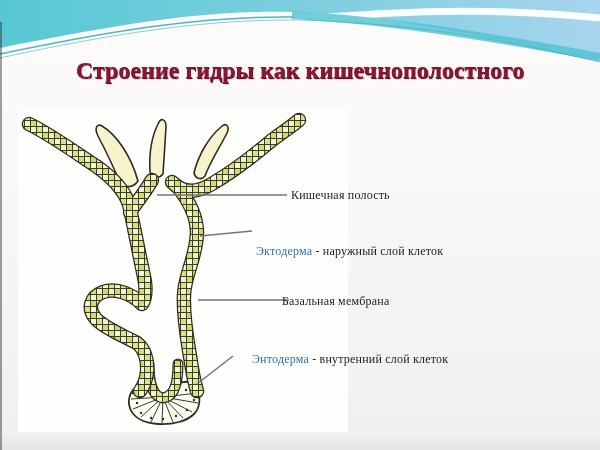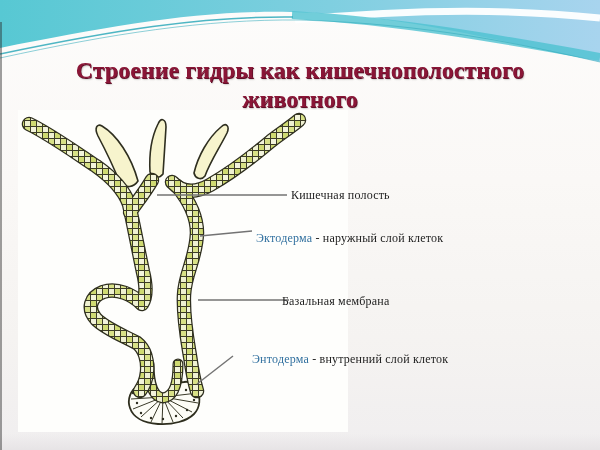--- a/index.html
+++ b/index.html
@@ -49,21 +49,20 @@
     </defs>
     <path d="M0 48 C 110 26, 200 10, 290 12 C 390 14, 480 36, 600 62 L 600 0 L 0 0 Z" fill="url(#skyGrad)"></path>
     <path d="M 295 20 C 400 10, 505 8, 600 18" fill="none" stroke="#ffffff" stroke-width="7" opacity="0.95"></path>
     <path d="M 292 15 C 400 21, 500 39, 600 57" fill="none" stroke="#4ec2d1" stroke-width="8" opacity="0.8"></path>
     <path d="M 0 54 C 110 31, 200 16, 293 17" fill="none" stroke="#2fa9ba" stroke-width="1.4" opacity="0.85"></path>
     <path d="M 0 58 C 110 34, 205 19, 300 20 C 430 24, 520 44, 600 62" fill="none" stroke="#2fa9ba" stroke-width="1" opacity="0.55"></path>
   </svg>
 
   <div class="title">
     <div>Строение гидры как кишечнополостного</div>
-    <div>животного</div>
   </div>
 
   <div class="imagebox"></div>
 
   <svg class="fig" width="600" height="450" viewBox="0 0 600 450">
     <defs>
       <pattern id="cells" width="12" height="12" patternUnits="userSpaceOnUse">
         <rect x="0.5" y="0.5" width="6" height="6" fill="#eff1d2" stroke="#3c3c26" stroke-width="1"></rect>
         <rect x="6.5" y="0.5" width="6" height="6" fill="#cfda72" stroke="#3c3c26" stroke-width="1"></rect>
         <rect x="0.5" y="6.5" width="6" height="6" fill="#d8e187" stroke="#3c3c26" stroke-width="1"></rect>
@@ -136,21 +135,21 @@
       <line x1="157" y1="195" x2="287" y2="195"></line>
       <line x1="200" y1="236" x2="252" y2="231"></line>
       <line x1="198" y1="300" x2="289" y2="300"></line>
       <line x1="197" y1="384" x2="233" y2="356"></line>
     </g>
   </svg>
 
   <div class="lbl" style="left:291px; top:183px;">
     <span class="term"></span><span>Кишечная полость</span>
   </div>
-  <div class="lbl" style="left:256px; top:226px;">
+  <div class="lbl" style="left:256px; top:239px;">
     <span class="term">Эктодерма</span><span> - наружный слой клеток</span>
   </div>
   <div class="lbl" style="left:282px; top:289px;">
     <span class="term"></span><span>Базальная мембрана</span>
   </div>
   <div class="lbl" style="left:236px; top:347px;margin-left:16px;">
     <span class="term">Энтодерма</span><span> - внутренний слой клеток</span>
   </div>
 
   <div class="bottomstrip"></div>

